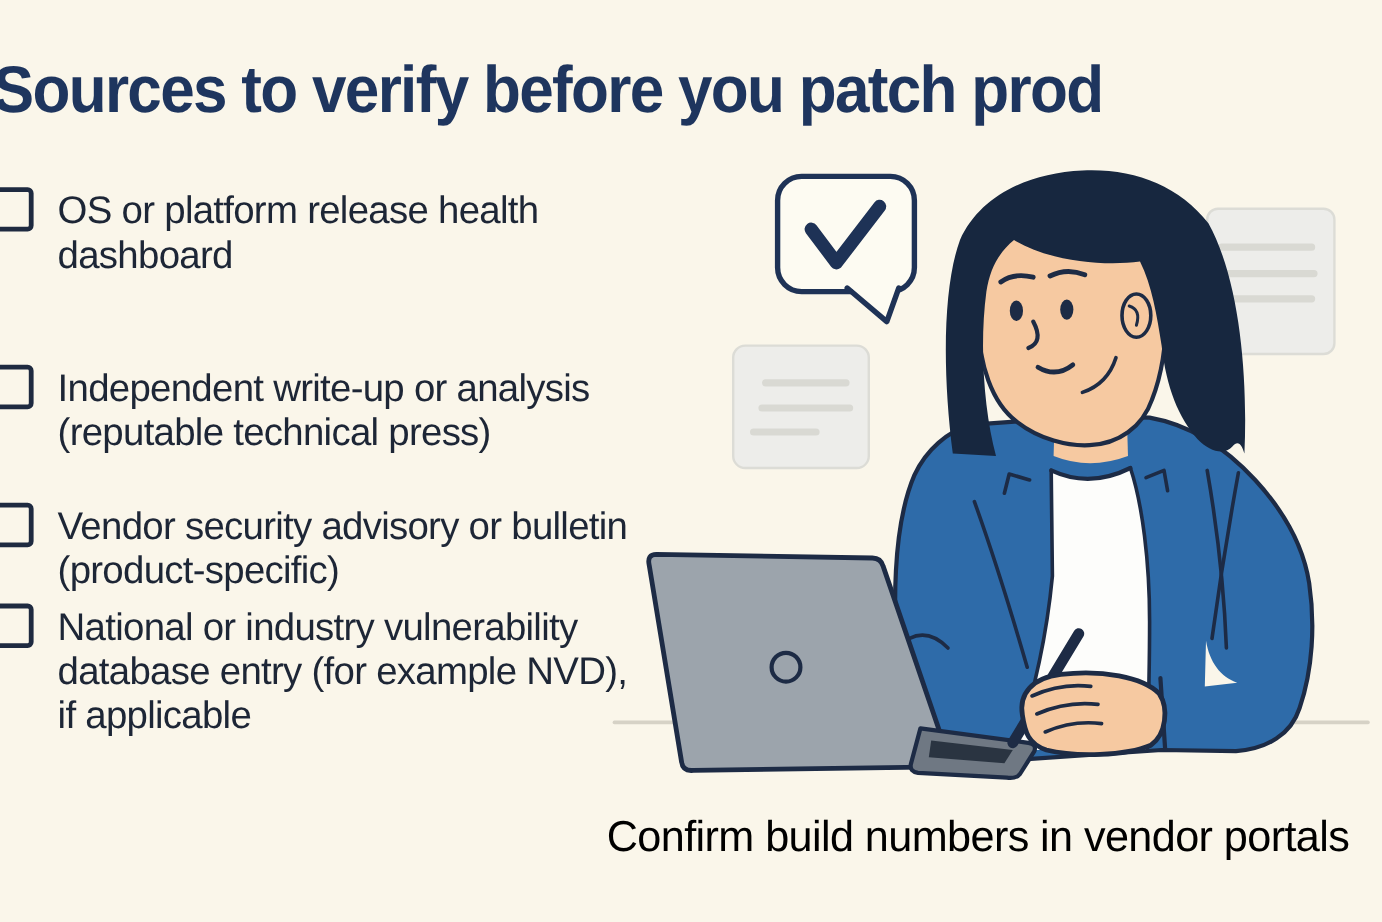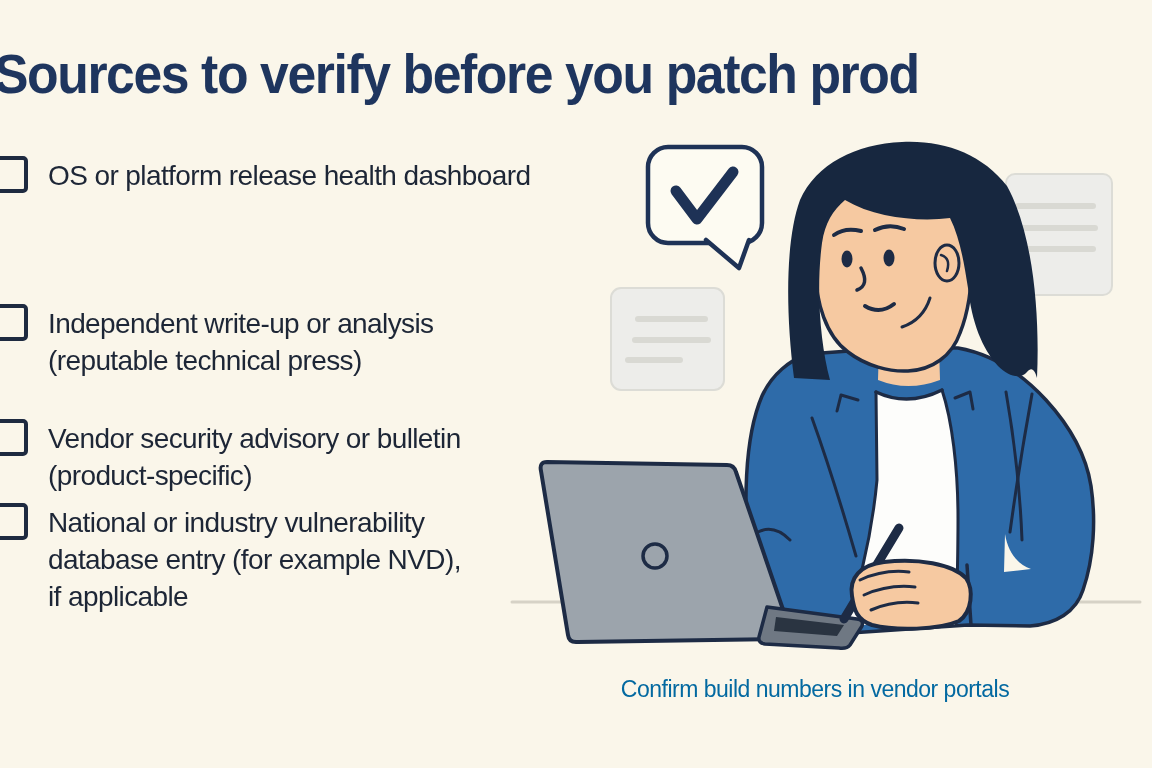--- a/index.html
+++ b/index.html
@@ -17,27 +17,27 @@
   }
   .checklist{position:absolute;left:0;top:0;width:560px;height:768px;}
   .check-item{position:absolute;left:0;width:560px;}
   .check-item .checkbox{
     position:absolute;left:-13px;top:-1px;
     width:41px;height:37px;box-sizing:border-box;
     border:4px solid #1e2a40;border-radius:5px;background:transparent;
   }
   .check-label{
     margin-left:48px;
-    font-size:28px;line-height:37px;letter-spacing:-0.6px;
+    font-size:32px;line-height:37px;letter-spacing:-0.6px;
     color:#1d2636;
   }
   .caption{
     position:absolute;left:480px;top:676px;width:670px;
-    text-align:center;font-size:23px;letter-spacing:-0.5px;
-    color:#0369a1;
+    text-align:center;font-size:36px;letter-spacing:-0.5px;
+    color:#000000;
   }
   .illustration{position:absolute;left:500px;top:128px;width:652px;height:540px;}
 </style>
 </head>
 <body>
 
 <div class="title">Sources to verify before you patch prod</div>
 
 <div class="checklist">
   <div class="check-item" style="top:157px">

